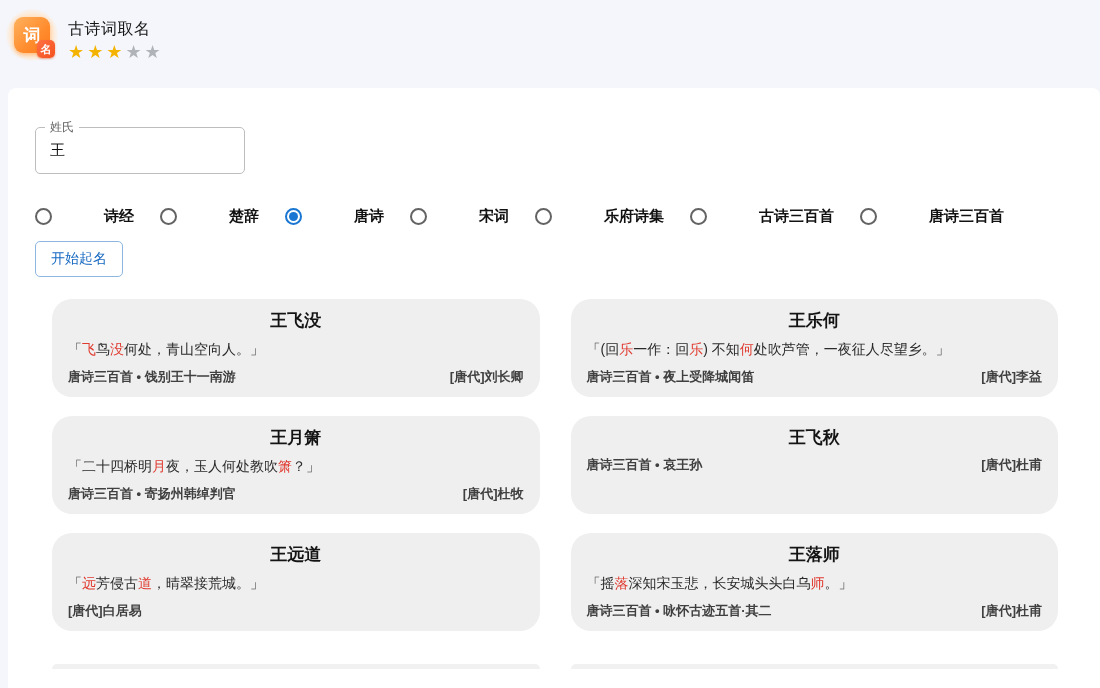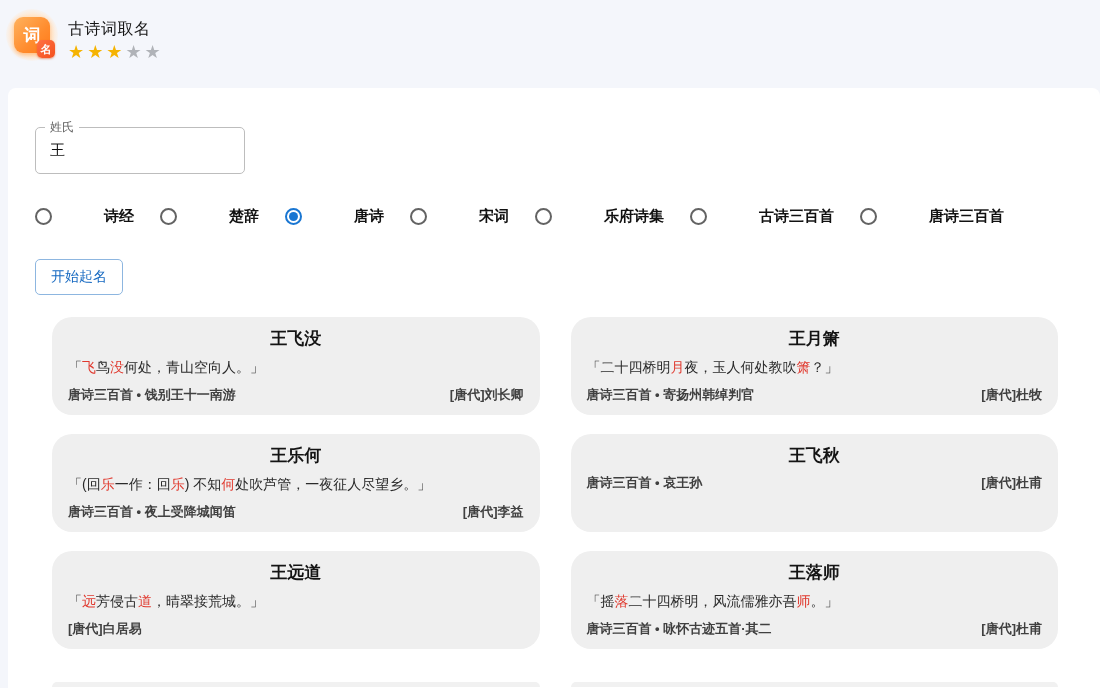--- a/index.html
+++ b/index.html
@@ -44,21 +44,21 @@
 
   .radio-row { margin-top:33px; display:flex; align-items:center; }
   .radio-item { display:flex; align-items:center; margin-right:26px; cursor:pointer;gap:43px; }
   .radio-circle { width:17px; height:17px; border:2px solid #636363; border-radius:50%;
     position:relative; flex:0 0 auto; background:#fff; }
   .radio-item.checked .radio-circle { border-color:#1976d2; }
   .radio-item.checked .radio-circle::after { content:''; position:absolute; inset:2px;
     border-radius:50%; background:#1976d2; }
   .radio-label { margin-left:9px; font-size:15px; font-weight:600; color:#111; }
 
-  .start-btn { margin-top:33px; display:inline-block; background:#fff;
+  .start-btn { margin-top:15px; display:inline-block; background:#fff;
     border:1px solid #8db6e0; border-radius:5px; color:#1669c1;
     font-size:14px; font-weight:500; padding:8px 15px; cursor:pointer;
     font-family:"Liberation Sans","DejaVu Sans",sans-serif; }
 
   
   .results { margin:22px 0 0 17px; width:1006px;
     display:grid; grid-template-columns:1fr 1fr; column-gap:31px; row-gap:19px; }
   .card { background:#efefef; border-radius:20px; padding:9px 16px 11px; }
   .card-name { text-align:center; font-size:17px; font-weight:700; color:#141414;
     line-height:26px; margin-bottom:5px; }
@@ -131,52 +131,52 @@
   <div class="results">
       <div class="card">
         <div class="card-name">王飞没</div>
         <div class="card-verse"><span>「</span><span class="hl">飞</span><span>鸟</span><span class="hl">没</span><span>何处，青山空向人。」</span></div>
         <div class="card-meta">
           <span class="card-source">唐诗三百首 • 饯别王十一南游</span>
           <span class="card-author">[唐代]刘长卿</span>
         </div>
       </div>
       <div class="card">
+        <div class="card-name">王乐何</div>
+        <div class="card-verse"><span>「(回</span><span class="hl">乐</span><span>一作：回</span><span class="hl">乐</span><span>) 不知</span><span class="hl">何</span><span>处吹芦管，一夜征人尽望乡。」</span></div>
+        <div class="card-meta">
+          <span class="card-source">唐诗三百首 • 夜上受降城闻笛</span>
+          <span class="card-author">[唐代]李益</span>
+        </div>
+      </div>
+      <div class="card">
         <div class="card-name">王月箫</div>
         <div class="card-verse"><span>「二十四桥明</span><span class="hl">月</span><span>夜，玉人何处教吹</span><span class="hl">箫</span><span>？」</span></div>
         <div class="card-meta">
           <span class="card-source">唐诗三百首 • 寄扬州韩绰判官</span>
           <span class="card-author">[唐代]杜牧</span>
-        </div>
-      </div>
-      <div class="card">
-        <div class="card-name">王乐何</div>
-        <div class="card-verse"><span>「(回</span><span class="hl">乐</span><span>一作：回</span><span class="hl">乐</span><span>) 不知</span><span class="hl">何</span><span>处吹芦管，一夜征人尽望乡。」</span></div>
-        <div class="card-meta">
-          <span class="card-source">唐诗三百首 • 夜上受降城闻笛</span>
-          <span class="card-author">[唐代]李益</span>
         </div>
       </div>
       <div class="card">
         <div class="card-name">王飞秋</div>
         <div class="card-meta">
           <span class="card-source">唐诗三百首 • 哀王孙</span>
           <span class="card-author">[唐代]杜甫</span>
         </div>
       </div>
       <div class="card">
         <div class="card-name">王远道</div>
         <div class="card-verse"><span>「</span><span class="hl">远</span><span>芳侵古</span><span class="hl">道</span><span>，晴翠接荒城。」</span></div>
         <div class="card-meta">
           <span class="card-author">[唐代]白居易</span>
         </div>
       </div>
       <div class="card">
         <div class="card-name">王落师</div>
-        <div class="card-verse"><span>「摇</span><span class="hl">落</span><span>二十四桥明，风流儒雅亦吾</span><span class="hl">师</span><span>。」</span></div>
+        <div class="card-verse"><span>「摇</span><span class="hl">落</span><span>深知宋玉悲，长安城头头白乌</span><span class="hl">师</span><span>。」</span></div>
         <div class="card-meta">
           <span class="card-source">唐诗三百首 • 咏怀古迹五首·其二</span>
           <span class="card-author">[唐代]杜甫</span>
         </div>
       </div>
     </div>
 
   <div class="next-row">
     <div class="card-sliver"></div>
     <div class="card-sliver"></div>

